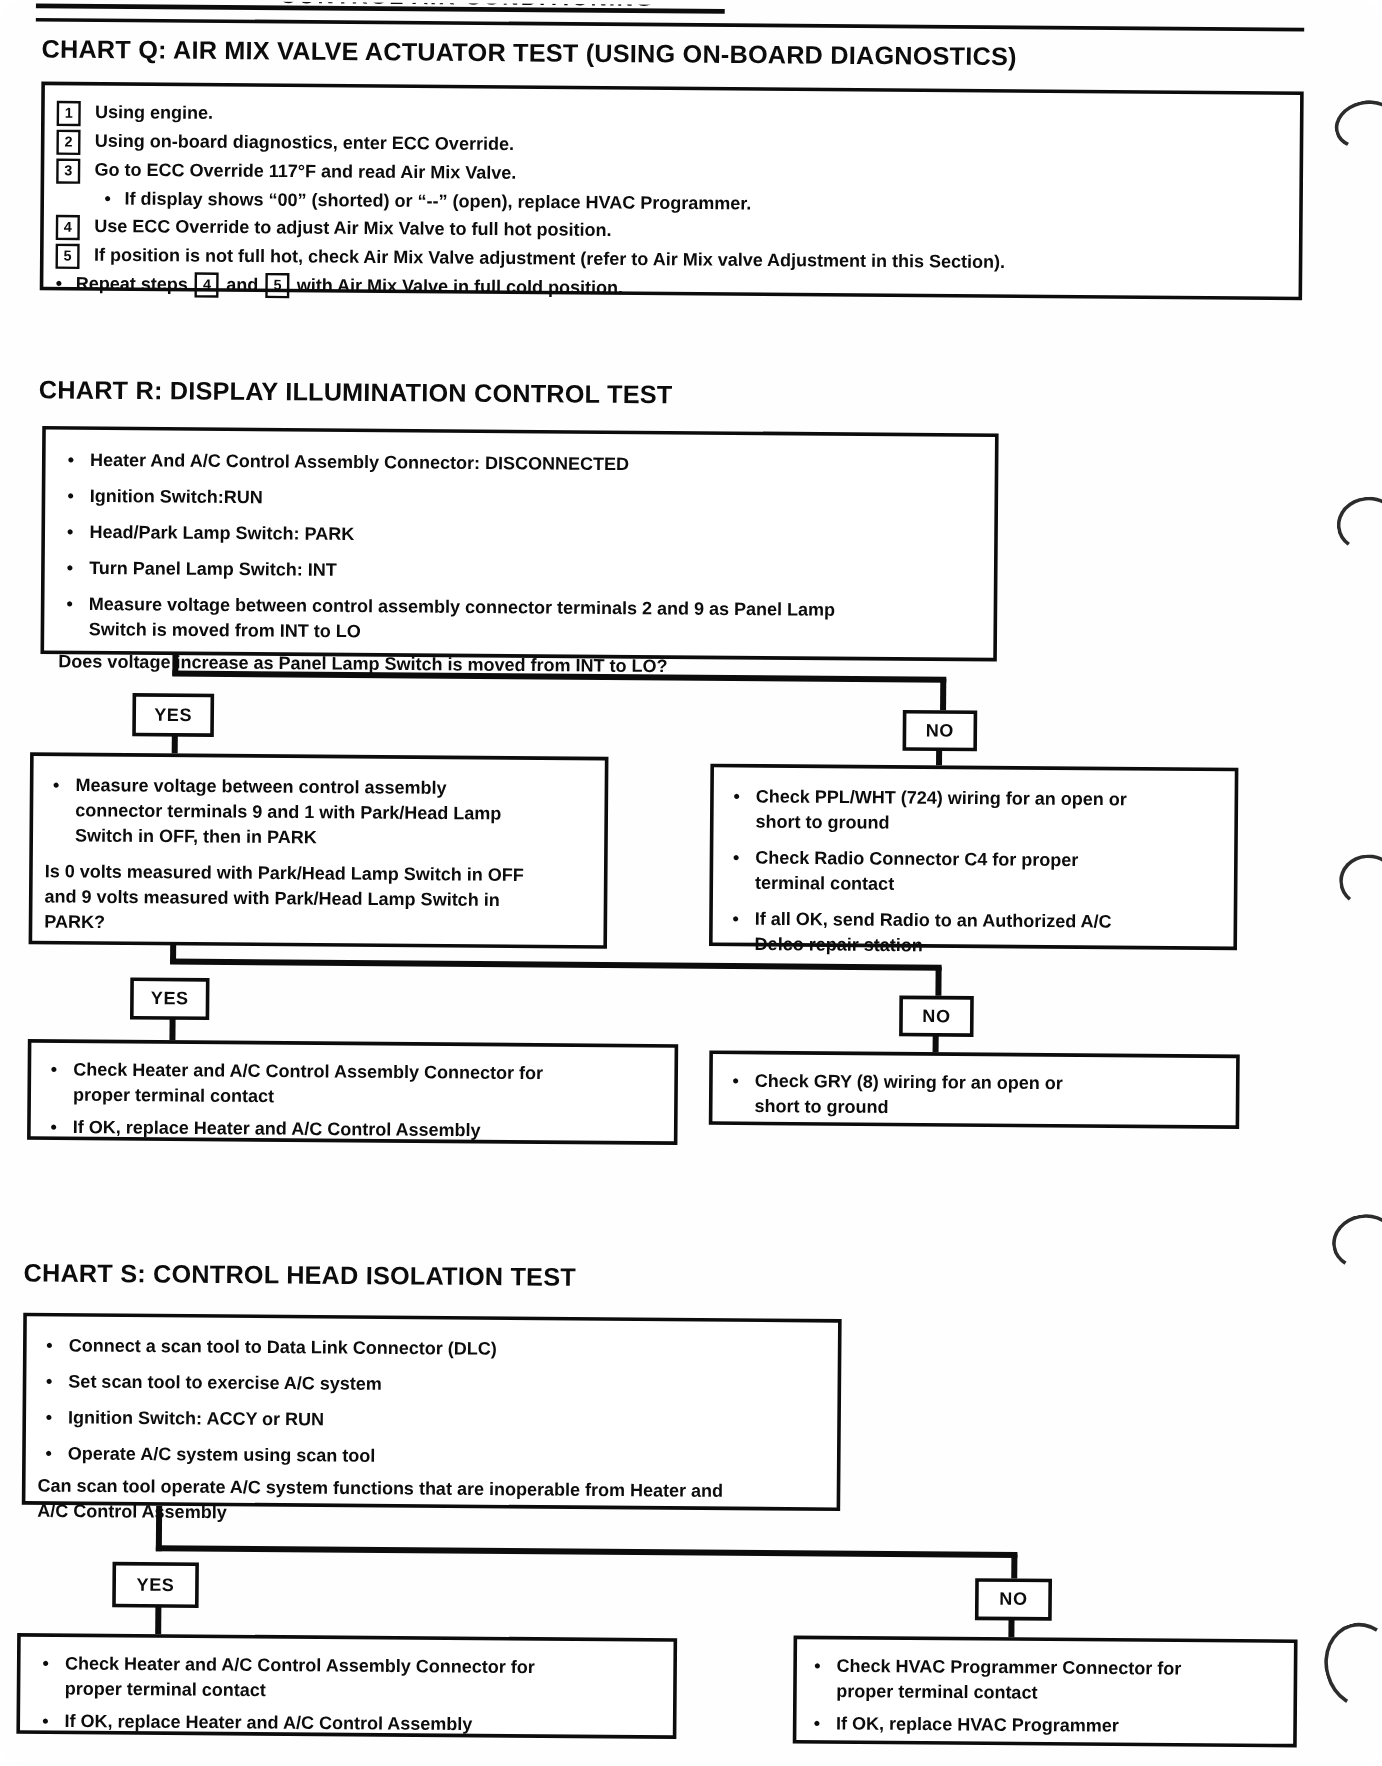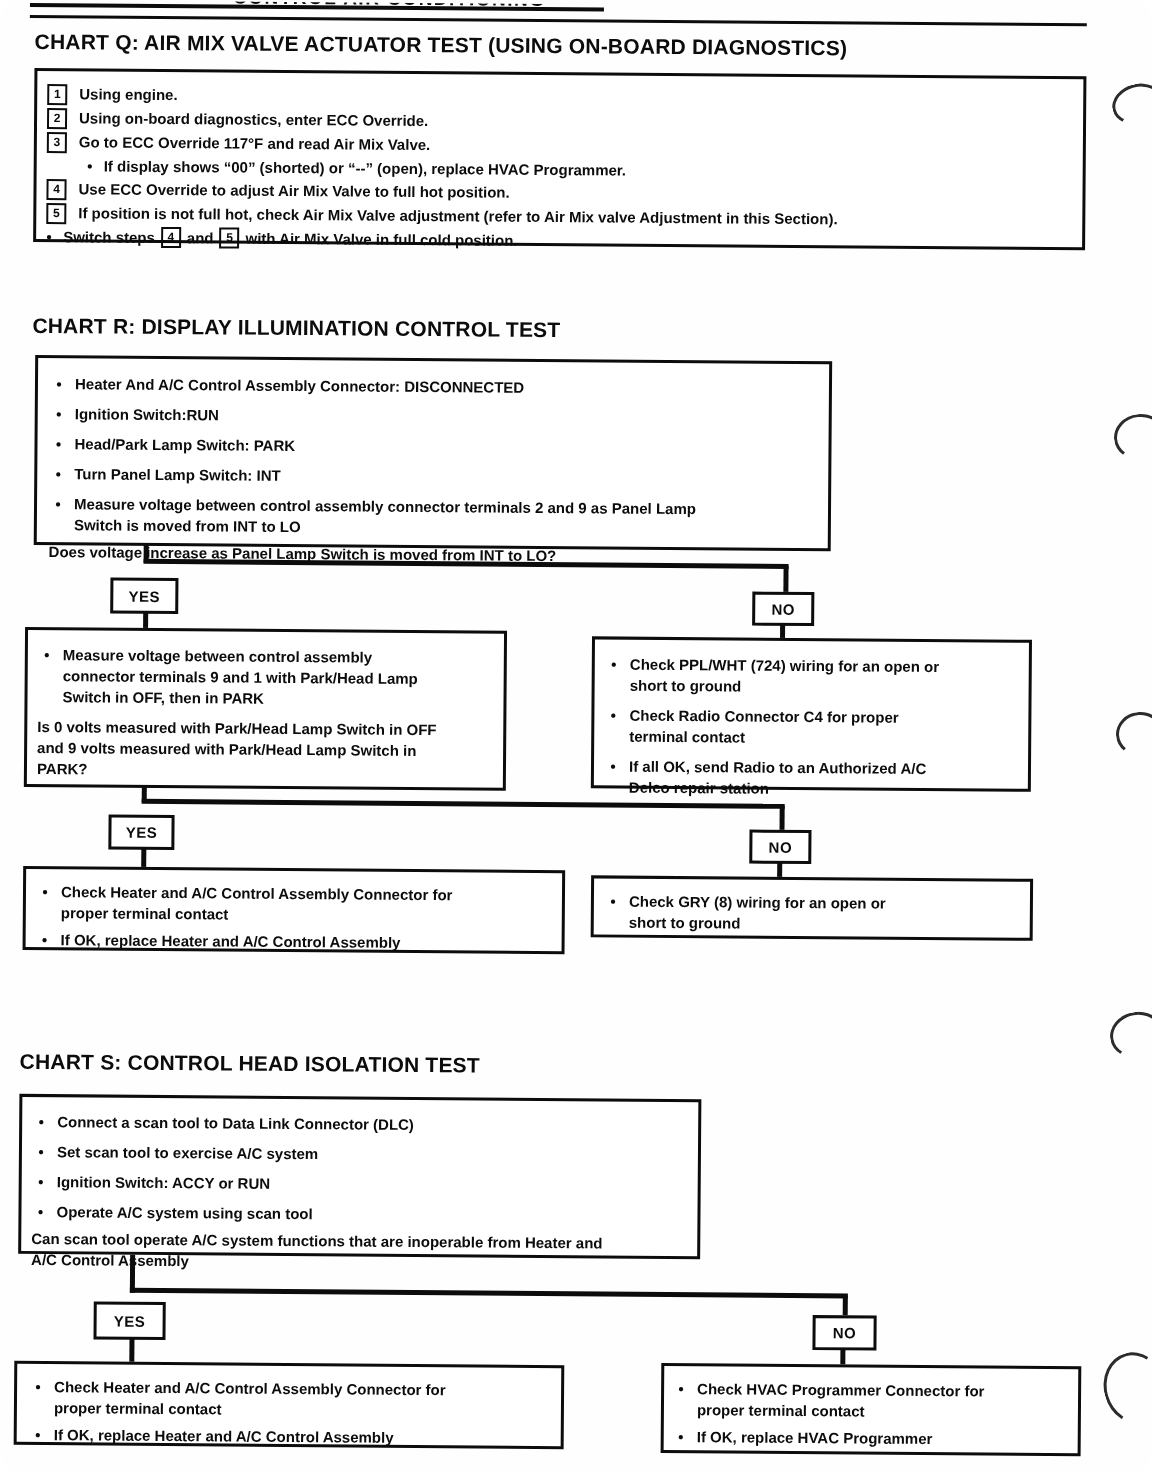--- a/index.html
+++ b/index.html
@@ -89,21 +89,21 @@
       </div>
       <div class="q-row">
         <span class="numbox">4</span>
         <span>Use ECC Override to adjust Air Mix Valve to full hot position.</span>
       </div>
       <div class="q-row">
         <span class="numbox">5</span>
         <span>If position is not full hot, check Air Mix Valve adjustment (refer to Air Mix valve Adjustment in this Section).</span>
       </div>
       <div class="q-row dotc">
-        <span>Switch steps</span>
+        <span>Repeat steps</span>
         <span class="numbox inline">4</span>
         <span>and</span>
         <span class="numbox inline">5</span>
         <span>with Air Mix Valve in full cold position.</span>
       </div>
     </div>
 
     <div class="chart-title" style="left:35px;top:314px;">CHART R: DISPLAY ILLUMINATION CONTROL TEST</div>
 
     <div class="fbox" style="left:38px;top:355px;width:797px;height:190px;padding:15px 18px 0 12px;">

